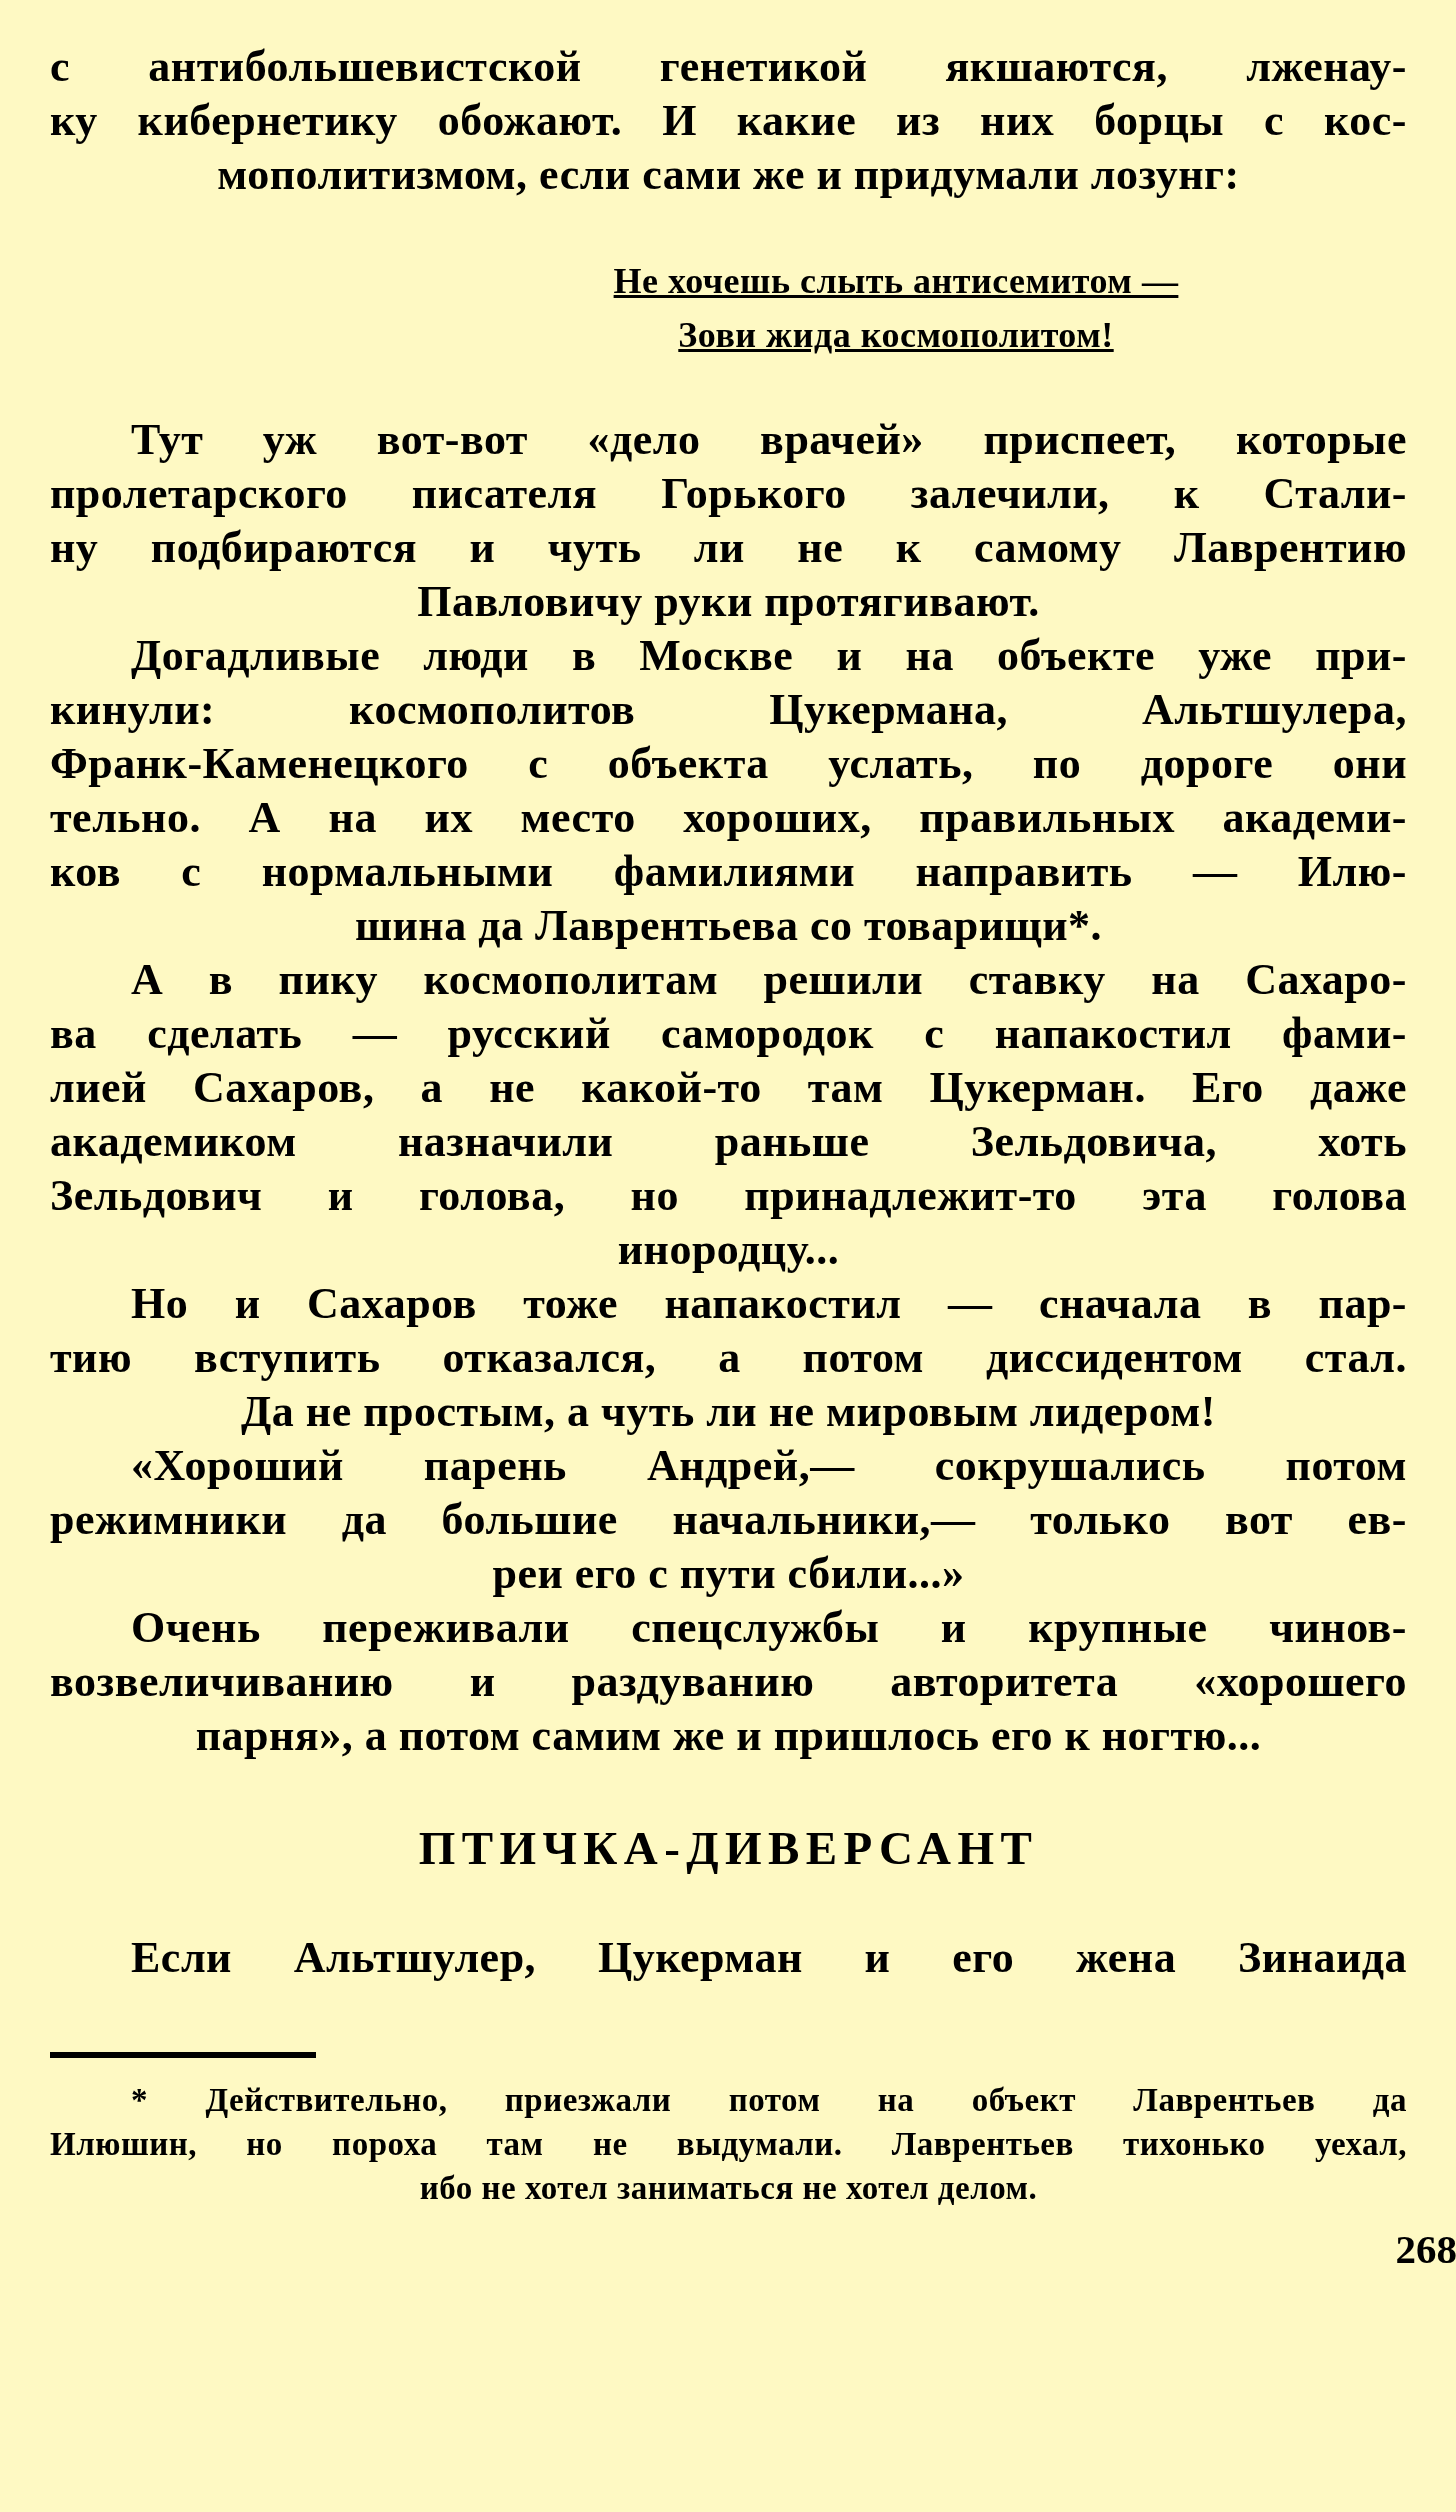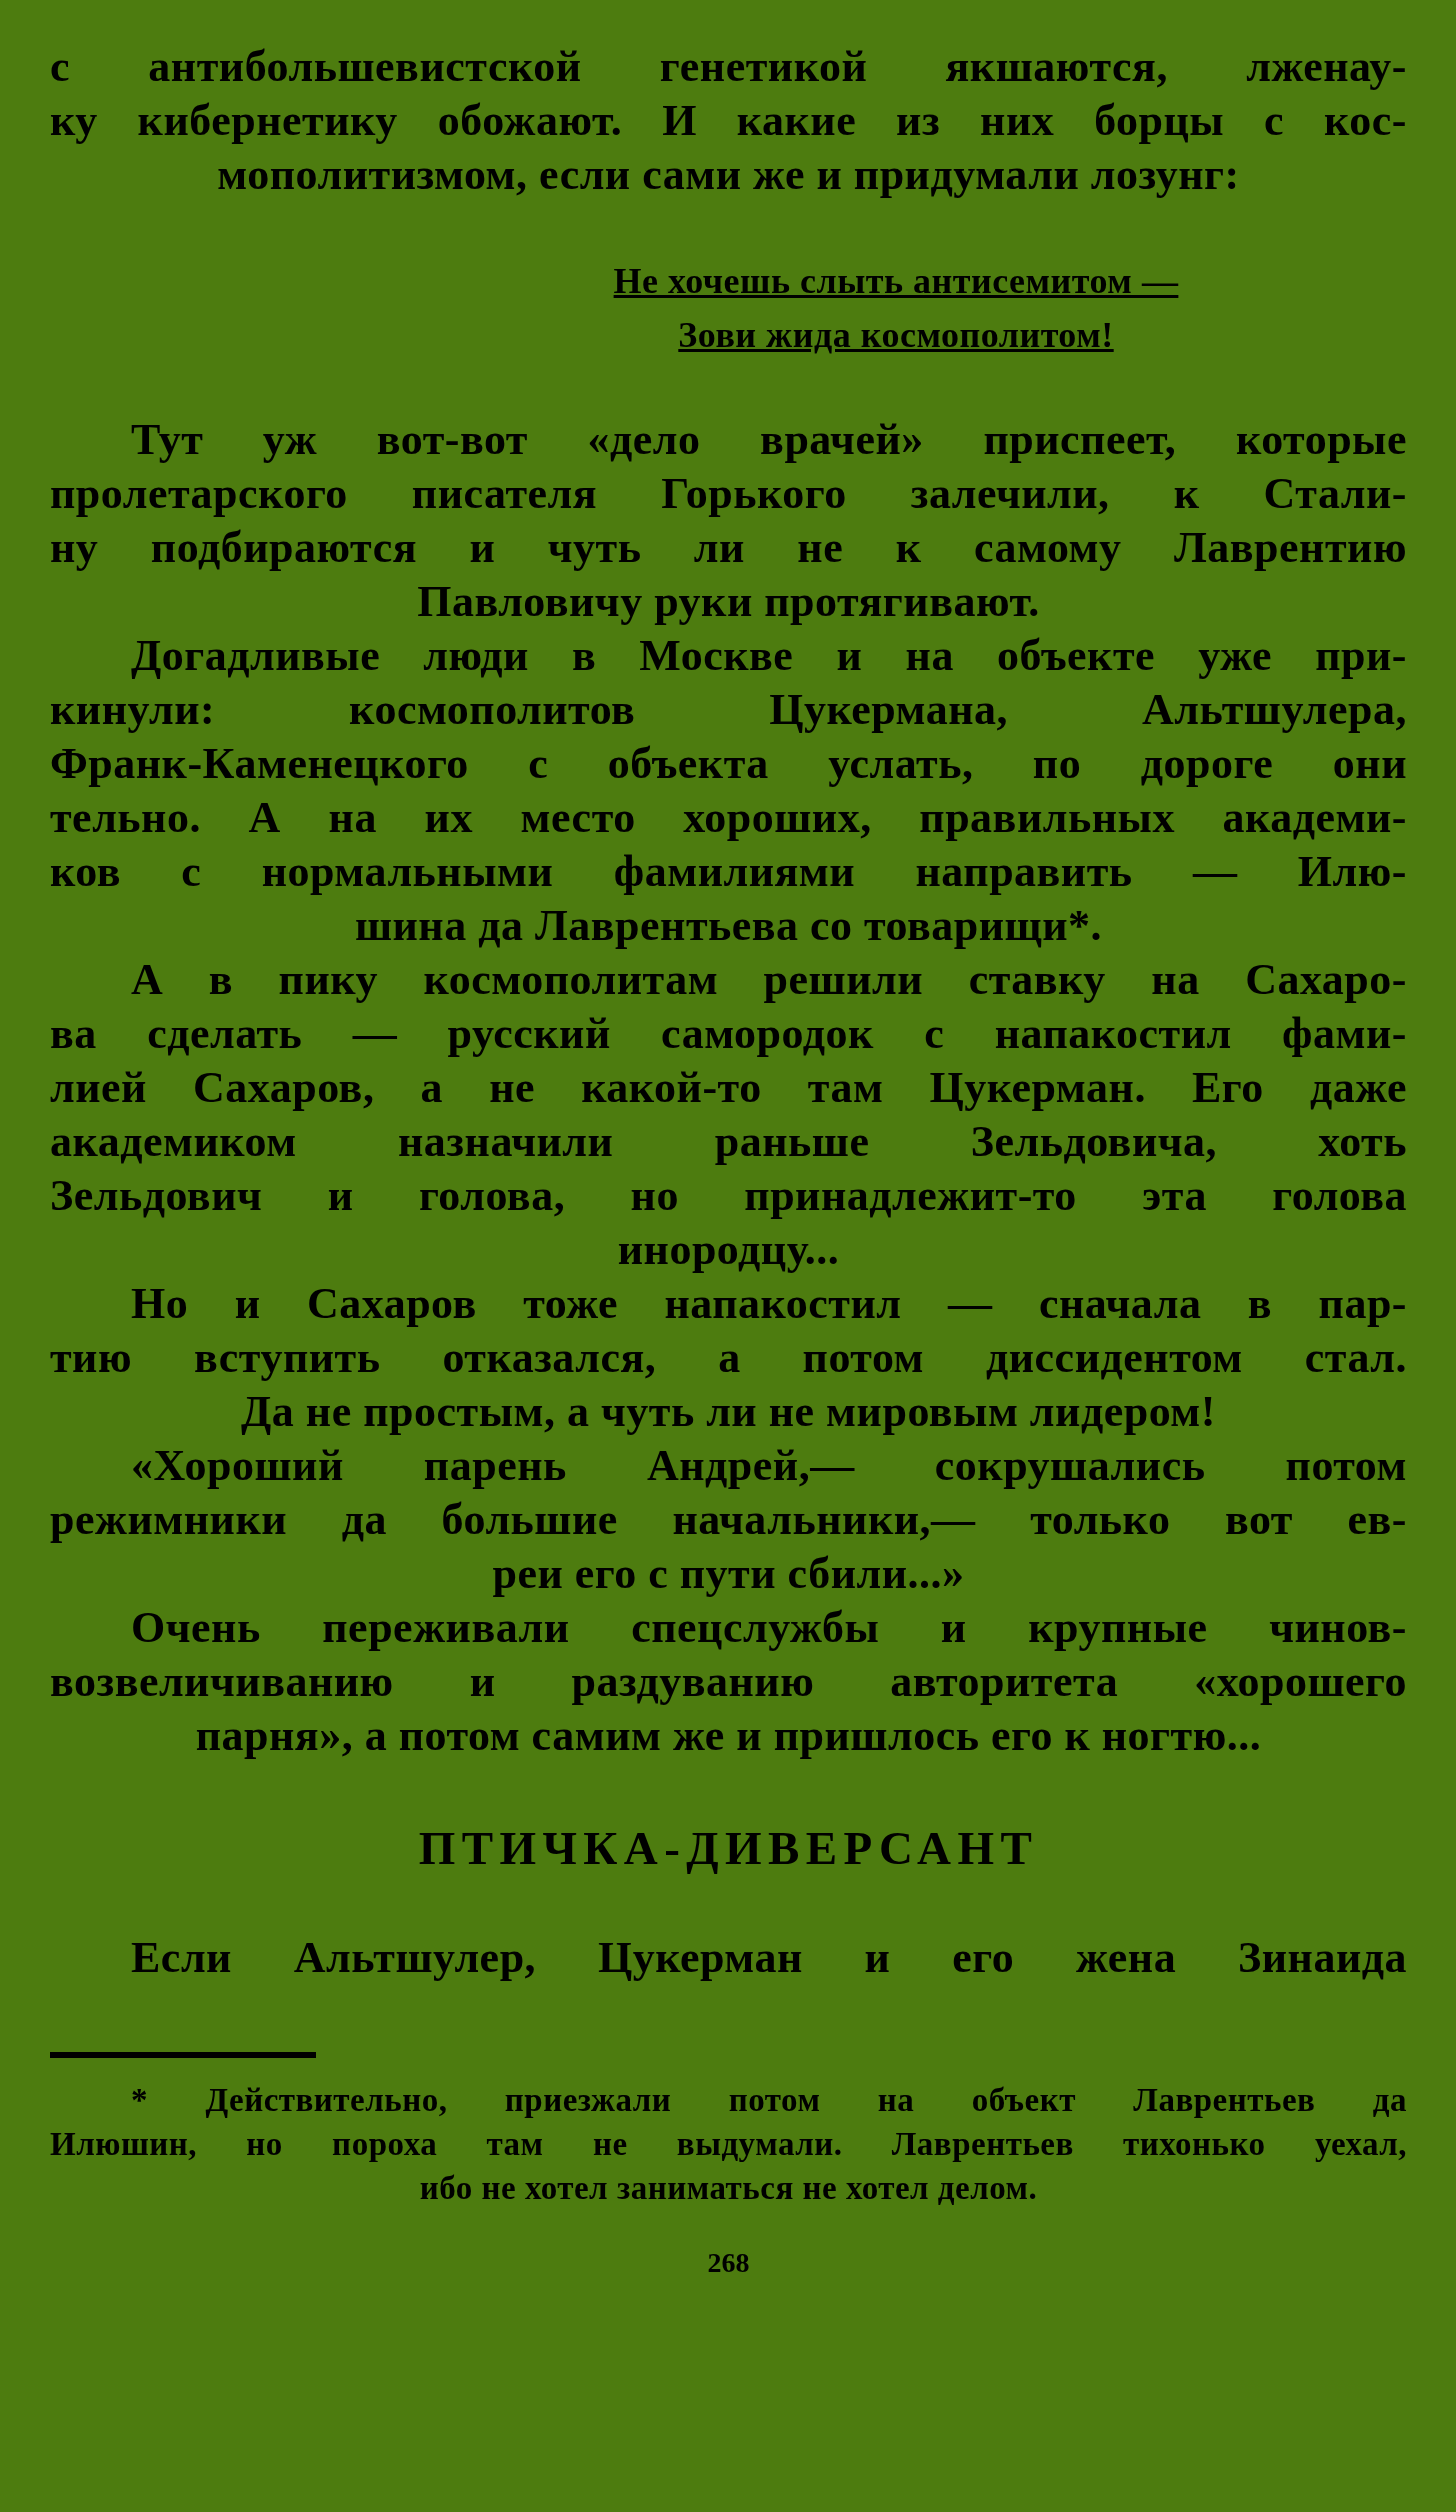--- a/index.html
+++ b/index.html
@@ -2,21 +2,21 @@
 <html lang="ru" style="font-size:14.6px"><head>
 <meta charset="utf-8">
 <style>
   html, body { margin: 0; padding: 0; }
   body { background: #e8e8e8; }
   .page {
     position: relative;
     width: 1457px;
     height: 2512px;
     margin: 0 auto;
-    background: #4d7c0f;
+    background: #fef9c3;
     color: #000000;
     font-family: "Liberation Serif", "DejaVu Serif", serif;
     font-weight: bold;
     overflow: hidden;
   }
   .text-area {
     padding: 40px 50px 0 50px;
   }
   .line {
     font-size: 44px;
@@ -54,24 +54,24 @@
     height: 5.5px;
     background: #000000;
   }
   .block.footnote { margin-top: 20px; }
   .block.footnote .line {
     font-size: 33px;
     line-height: 44px;
   }
   .block.footnote .line:first-child { text-indent: 81px; }
   .page-number {
-    margin-top: 31px;
-    font-size: 28px;
+    margin-top: 17px;
+    font-size: 41px;
     line-height: 44px;
-    text-align: center;
+    text-align: right;
   }
 </style>
 </head>
 <body>
 
 <div class="page">
   <main class="text-area">
       <div class="block paragraph">
         <div class="line just">с антибольшевистской генетикой якшаются, лженау-</div>
         <div class="line just">ку кибернетику обожают. И какие из них борцы с кос-</div>

